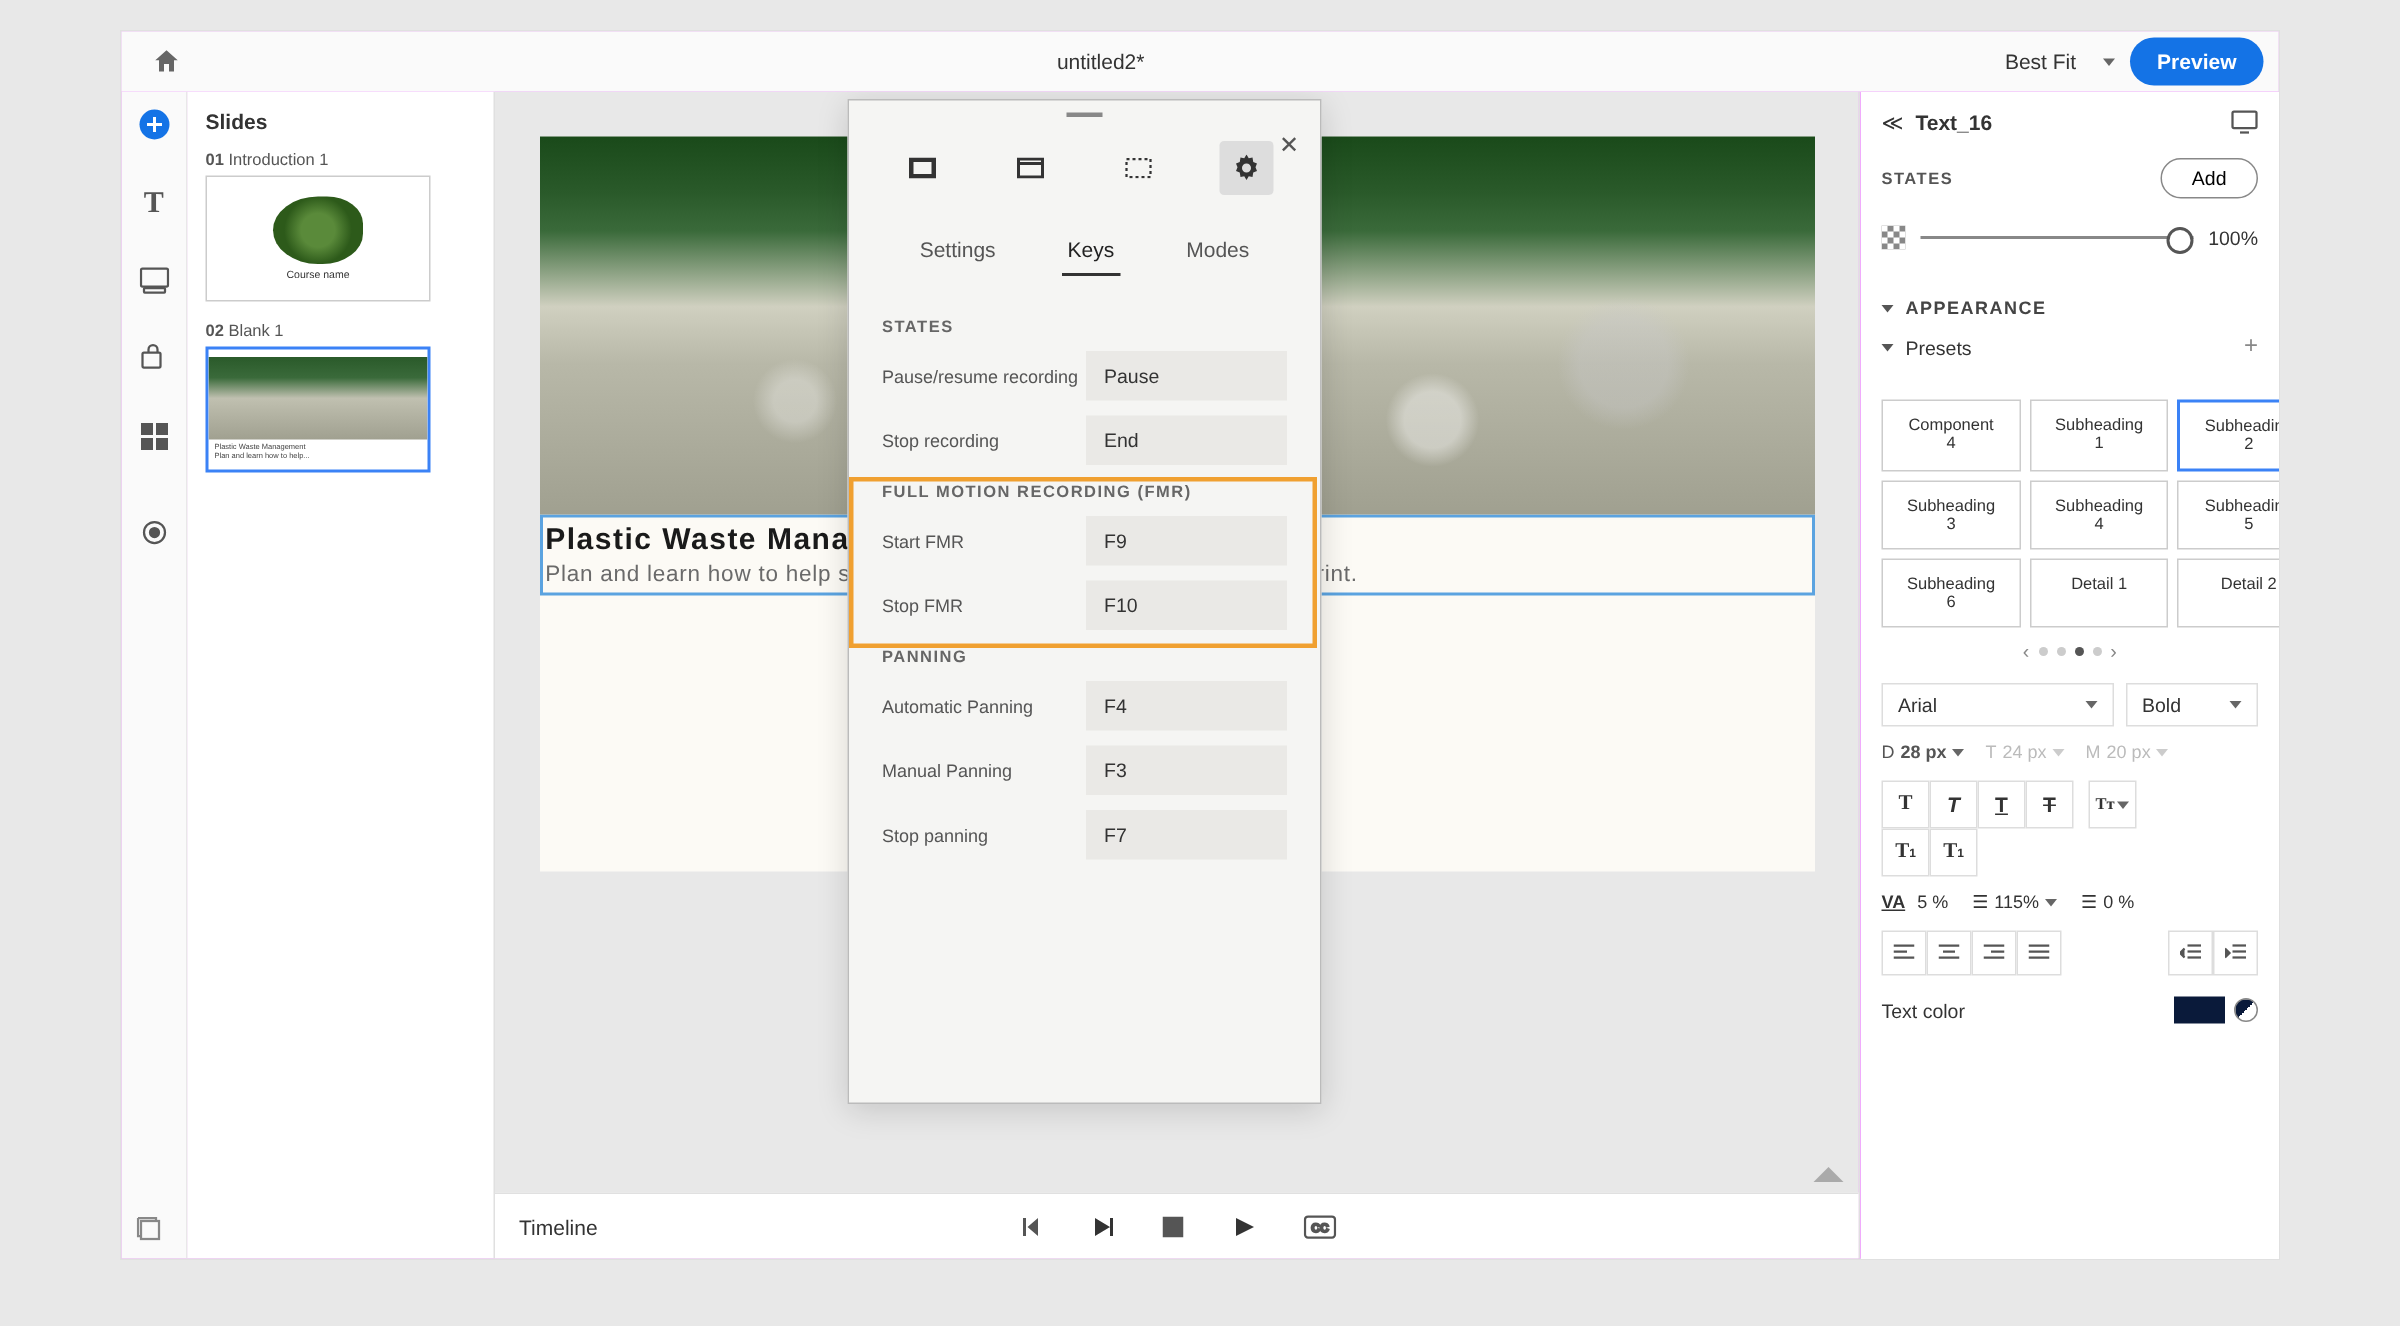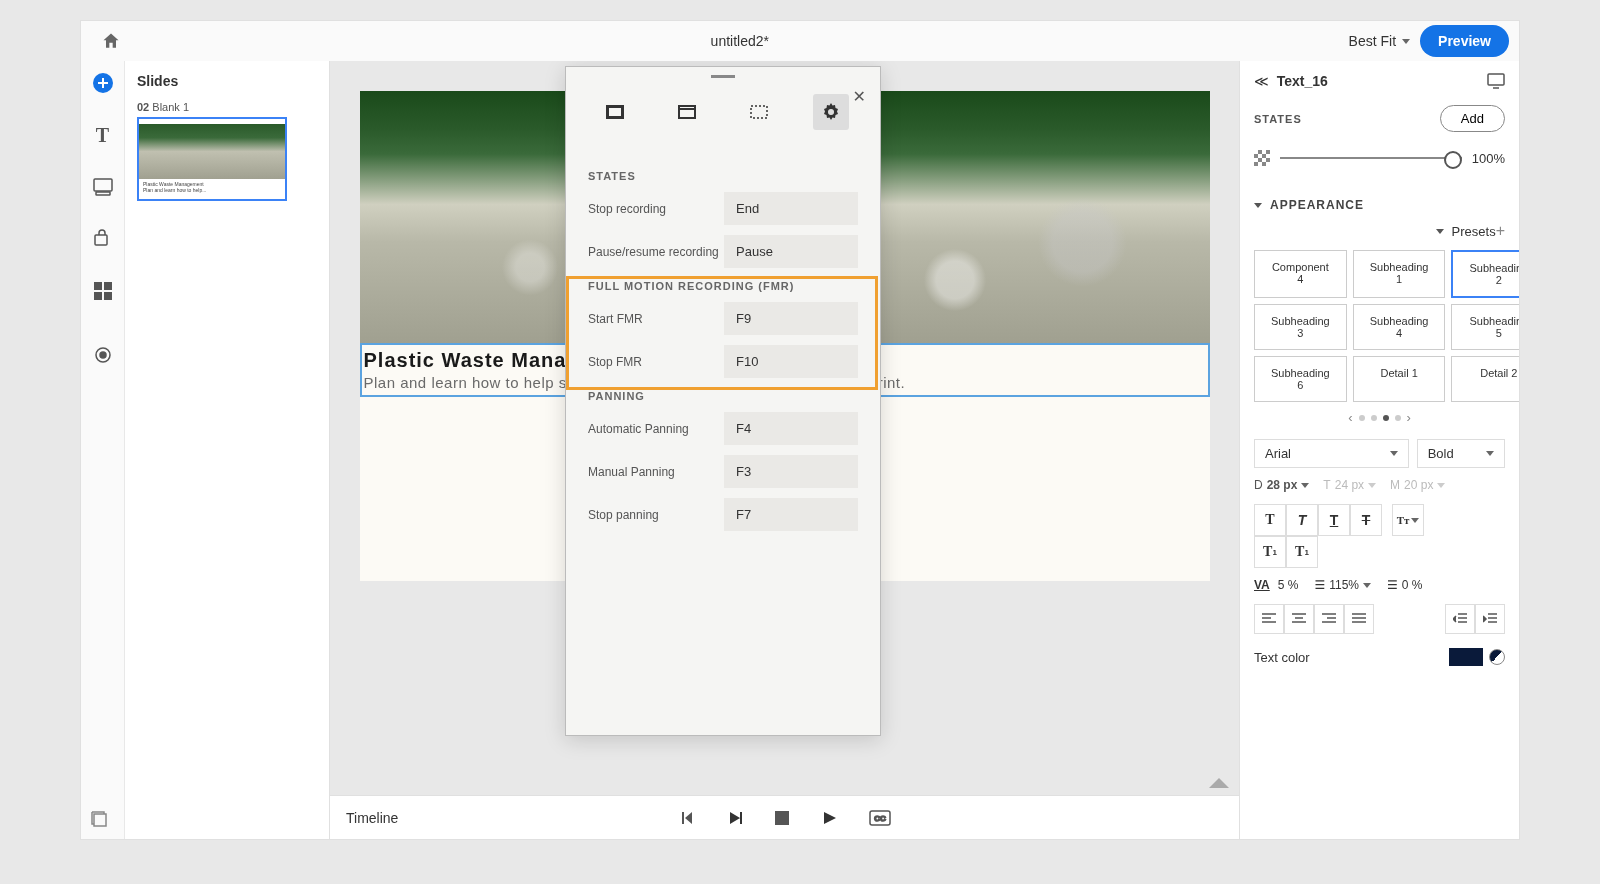--- a/index.html
+++ b/index.html
@@ -1,21 +1,21 @@
 <!DOCTYPE html>
 <html><head>
 <meta charset="utf-8">
 <style>
 *{box-sizing:border-box;margin:0;padding:0;font-family:"Segoe UI",Arial,sans-serif}
 body{background:#e8e8e8;display:flex;justify-content:center;align-items:flex-start;padding:20px 0}
 .app{width:1440px;height:820px;background:#f0abfc;position:relative;display:flex;flex-direction:column;border:1px solid #e0e0e0}
 .titlebar{height:40px;display:flex;align-items:center;padding:0 10px;background:#fafafa}
 .home-btn{width:40px;height:40px;display:flex;align-items:center;justify-content:center}
 .title{flex:1;text-align:center;font-size:14px;color:#333}
-.zoom-sel{display:flex;align-items:center;gap:6px;font-size:14px;color:#333;margin-right:10px;cursor:pointer}
+.zoom-sel{display:flex;align-items:center;gap:18px;font-size:14px;color:#333;margin-right:10px;cursor:pointer}
 .preview-btn{background:#1473e6;color:#fff;border:none;border-radius:16px;padding:8px 18px;font-size:14px;font-weight:600;cursor:pointer}
 .body{flex:1;display:flex;overflow:hidden}
 .tools{width:44px;background:#fafafa;display:flex;flex-direction:column;align-items:center;padding-top:8px;gap:24px;border-right:1px solid #e8e8e8}
 .tool{width:28px;height:28px;display:flex;align-items:center;justify-content:center;color:#555;cursor:pointer}
 .add-tool{color:#1473e6}
 .slides{width:205px;background:#fff;border-right:1px solid #e0e0e0;padding:12px 12px}
 .slides h3{font-size:14px;font-weight:600;color:#333;margin-bottom:12px}
 .slide-item{margin-bottom:14px}
 .slide-label{font-size:11px;color:#555;margin-bottom:4px}
 .thumb{width:150px;height:84px;background:#fff;border:1px solid #ccc;display:flex;flex-direction:column;align-items:center;justify-content:center;overflow:hidden}
@@ -43,21 +43,21 @@
 .states{display:flex;align-items:center;justify-content:space-between;margin-bottom:18px}
 .states-lbl{font-size:11px;font-weight:700;letter-spacing:1px;color:#555}
 .add-btn{border:1px solid #888;border-radius:16px;padding:5px 20px;font-size:13px;background:#fff;cursor:pointer}
 .opacity-row{display:flex;align-items:center;gap:10px;margin-bottom:32px}
 .opacity-icon{width:16px;height:16px;background:repeating-conic-gradient(#888 0 25%,#fff 0 50%) 0 0/8px 8px}
 .slider{flex:1;height:2px;background:#888;position:relative}
 .slider::after{content:"";position:absolute;right:0;top:-6px;width:14px;height:14px;border:2px solid #555;border-radius:50%;background:#fff}
 .sect{margin-bottom:14px}
 .sect-hdr{display:flex;align-items:center;gap:8px;font-size:12px;font-weight:700;letter-spacing:1px;color:#444;cursor:pointer;margin-bottom:10px}
 .chev{width:0;height:0;border-left:4px solid transparent;border-right:4px solid transparent;border-top:5px solid #555}
-.preset-sub{display:flex;align-items:center;justify-content:flex-end;font-size:13px;color:#333;margin-bottom:10px}
+.preset-sub{display:flex;align-items:center;justify-content:space-between;font-size:13px;color:#333;margin-bottom:26px}
 .plus-ic{font-size:16px;color:#888;cursor:pointer}
 .preset-grid{display:grid;grid-template-columns:repeat(3,1fr);gap:6px;margin-bottom:8px}
 .preset{border:1px solid #ccc;padding:10px 16px;text-align:center;font-size:11px;cursor:pointer}
 .preset.sel{border:2px solid #3b82f6}
 .pager{display:flex;justify-content:center;gap:6px;align-items:center;margin-bottom:14px;color:#888}
 .dot{width:6px;height:6px;border-radius:50%;background:#ccc}
 .dot.act{background:#555}
 .font-row{display:flex;gap:8px;margin-bottom:10px}
 .sel-box{border:1px solid #ddd;padding:6px 10px;display:flex;align-items:center;justify-content:space-between;font-size:13px;cursor:pointer;background:#fff}
 .sel-box.f1{flex:2}
@@ -154,20 +154,27 @@
         <svg width="18" height="18" viewBox="0 0 18 18" fill="none" stroke="#888" stroke-width="1.5">
             <rect x="3" y="3" width="12" height="12"></rect>
             <path d="M1 1h12v2M1 1v12h2"></path>
           </svg>
       </div>
     </div>
 
     <div class="slides">
       <h3>Slides</h3>
       <div class="slide-item">
+        <div class="slide-label"><b>01</b> <span>Introduction 1</span></div>
+        <div class="thumb">
+          <div class="thumb1-img"></div>
+          <div class="thumb1-txt">Course name</div>
+        </div>
+      </div>
+      <div class="slide-item">
         <div class="slide-label"><b>02</b> <span>Blank 1</span></div>
         <div class="thumb sel">
           <div class="thumb2-img"></div>
           <div class="thumb2-txt">Plastic Waste Management<br>Plan and learn how to help...</div>
         </div>
       </div>
     </div>
 
     <div class="canvas-area">
       <div class="canvas-wrap">
@@ -233,29 +240,34 @@
                 <rect x="1" y="1" width="16" height="12"></rect>
               </svg>
             </div>
           <div class="micon act">
               <svg width="18" height="18" viewBox="0 0 18 18" fill="#333">
                 <path d="M9 6a3 3 0 100 6 3 3 0 000-6zM9 0l1.5 2.5L13 2l.5 3L16 6l-1 2.5L16 11l-2.5 1-.5 3-2.5-.5L9 17l-1.5-2.5L5 15l-.5-3L2 11l1-2.5L2 6l2.5-1L5 2l2.5.5z" fill-rule="evenodd"></path>
                 <circle cx="9" cy="9" r="2.5" fill="#ddd"></circle>
               </svg>
             </div>
         </div>
+        <div class="modal-tabs">
+          <div class="mtab">Settings</div>
+          <div class="mtab act">Keys</div>
+          <div class="mtab">Modes</div>
+        </div>
         <div class="modal-body">
           <div class="mgrp-title">STATES</div>
           <div class="mrow">
+            <span class="mrow-lbl">Pause/resume recording</span>
+            <input class="mrow-inp" value="Pause" style="">
+          </div>
+          <div class="mrow">
             <span class="mrow-lbl">Stop recording</span>
             <input class="mrow-inp" value="End" style="">
-          </div>
-          <div class="mrow">
-            <span class="mrow-lbl">Pause/resume recording</span>
-            <input class="mrow-inp" value="Pause" style="">
           </div>
 
           <div style="position:relative">
             <div class="highlight" style="top:-4px;left:-22px;right:-20px;height:114px"></div>
             <div class="mgrp-title">FULL MOTION RECORDING (FMR)</div>
             <div class="mrow">
               <span class="mrow-lbl">Start FMR</span>
               <input class="mrow-inp" value="F9" style="">
             </div>
             <div class="mrow">

